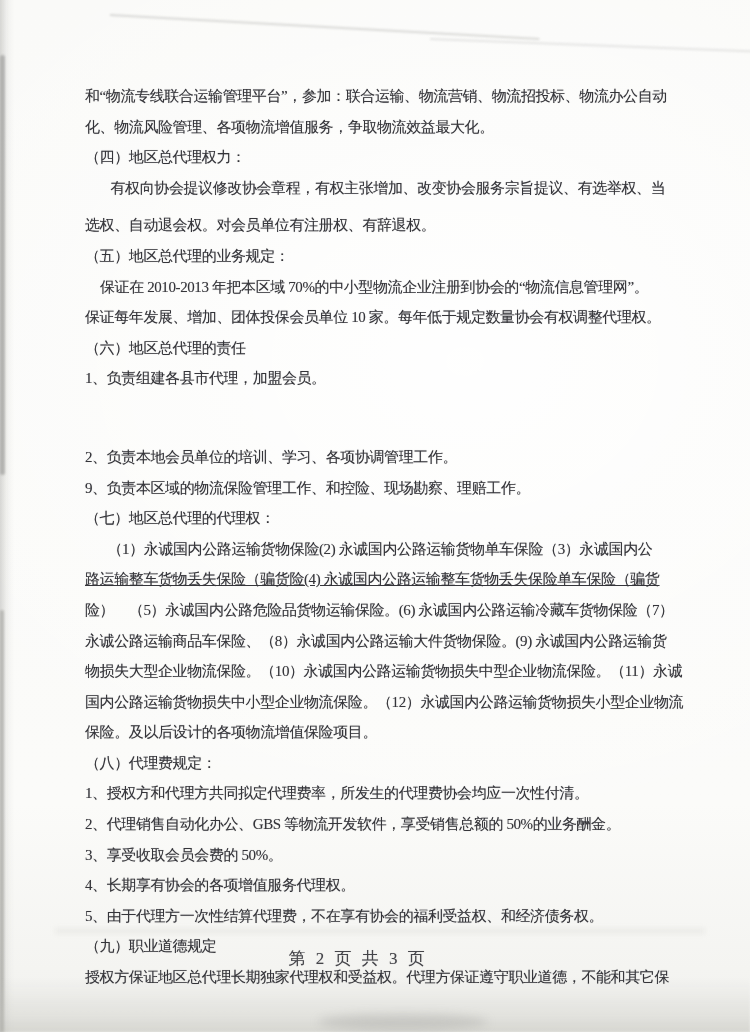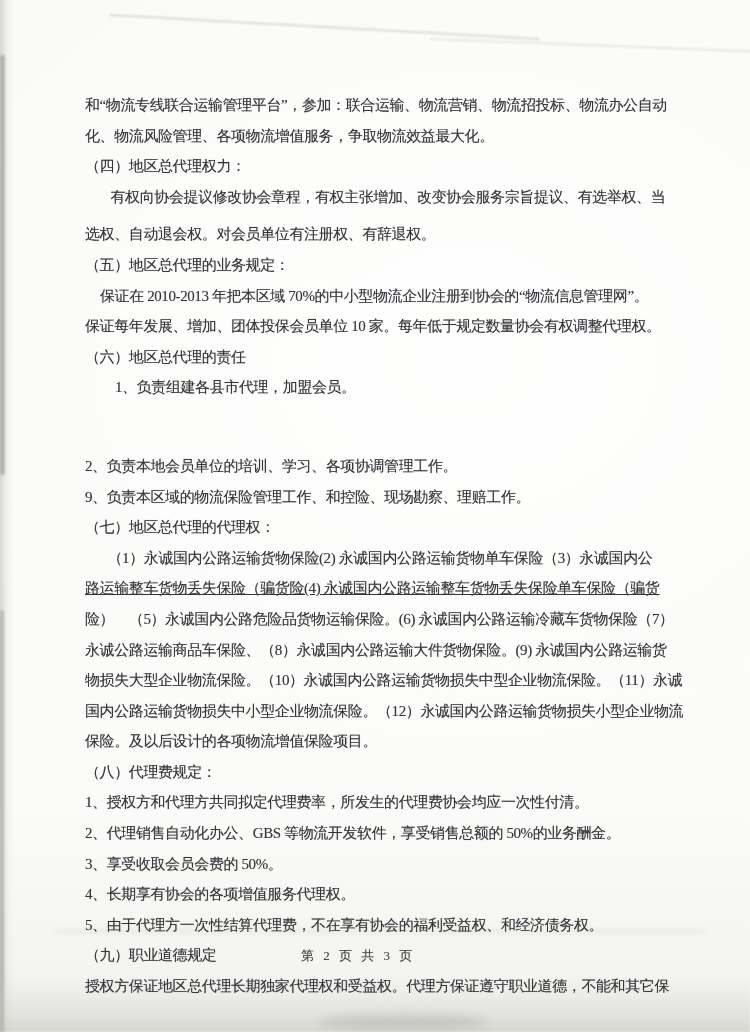--- a/index.html
+++ b/index.html
@@ -55,36 +55,36 @@
     background: rgba(150,150,145,0.30); border-radius: 50%;
     filter: blur(5px);
   }
   .footer-streak {
     position: absolute; left: 55px; top: 928px; width: 650px; height: 6px;
     background: rgba(205,205,200,0.22); filter: blur(2.5px);
   }
   
   .doc-body {
     position: absolute;
-    top: 90px; left: 85px; width: 618px;
+    top: 81px; left: 85px; width: 618px;
     font-size: 15px;
     line-height: 30.6px;
     letter-spacing: -0.4px;
     color: #35353a;
     text-shadow: 0 0 0.8px rgba(70,70,78,0.45);
   }
   .doc-body .line {
     white-space: pre;
     height: 30.6px;
   }
   .footer {
     position: absolute;
     top: 947px; left: 0; width: 716px;
     text-align: center;
-    font-size: 13px;
+    font-size: 17px;
     letter-spacing: 3px;
     color: #45454a;
     text-shadow: 0 0 0.8px rgba(70,70,78,0.4);
   }
 </style>
 </head>
 <body>
 
 <div class="page">
   <div class="edge-left"></div>
@@ -99,21 +99,21 @@
   <main class="doc-body" id="doc-body">
       <div class="line" style="text-indent: 0em;">和“物流专线联合运输管理平台”，参加：联合运输、物流营销、物流招投标、物流办公自动</div>
       <div class="line" style="text-indent: 0em;">化、物流风险管理、各项物流增值服务，争取物流效益最大化。</div>
       <div class="line" style="text-indent: 0em;">（四）地区总代理权力：</div>
       <div class="line" style="text-indent: 1.7em;">有权向协会提议修改协会章程，有权主张增加、改变协会服务宗旨提议、有选举权、当</div>
       <div class="line" style="text-indent: 0em; margin-top: 7px;">选权、自动退会权。对会员单位有注册权、有辞退权。</div>
       <div class="line" style="text-indent: 0em;">（五）地区总代理的业务规定：</div>
       <div class="line" style="text-indent: 1em;">保证在 2010-2013 年把本区域 70%的中小型物流企业注册到协会的“物流信息管理网”。</div>
       <div class="line" style="text-indent: 0em;">保证每年发展、增加、团体投保会员单位 10 家。每年低于规定数量协会有权调整代理权。</div>
       <div class="line" style="text-indent: 0em;">（六）地区总代理的责任</div>
-      <div class="line" style="text-indent: 0em; margin-left: 30px;">1、负责组建各县市代理，加盟会员。</div>
+      <div class="line" style="text-indent: 0em;">1、负责组建各县市代理，加盟会员。</div>
       <div class="line" style="text-indent: 0em; margin-top: 48px;">2、负责本地会员单位的培训、学习、各项协调管理工作。</div>
       <div class="line" style="text-indent: 0em;">9、负责本区域的物流保险管理工作、和控险、现场勘察、理赔工作。</div>
       <div class="line" style="text-indent: 0em;">（七）地区总代理的代理权：</div>
       <div class="line" style="text-indent: 1.5em;">（1）永诚国内公路运输货物保险(2) 永诚国内公路运输货物单车保险（3）永诚国内公</div>
       <div class="line" style="text-indent: 0em; text-decoration: underline;">路运输整车货物丢失保险（骗货险(4) 永诚国内公路运输整车货物丢失保险单车保险（骗货</div>
       <div class="line" style="text-indent: 0em;">险）　（5）永诚国内公路危险品货物运输保险。(6) 永诚国内公路运输冷藏车货物保险（7）</div>
       <div class="line" style="text-indent: 0em;">永诚公路运输商品车保险、（8）永诚国内公路运输大件货物保险。(9) 永诚国内公路运输货</div>
       <div class="line" style="text-indent: 0em;">物损失大型企业物流保险。（10）永诚国内公路运输货物损失中型企业物流保险。（11）永诚</div>
       <div class="line" style="text-indent: 0em;">国内公路运输货物损失中小型企业物流保险。（12）永诚国内公路运输货物损失小型企业物流</div>
       <div class="line" style="text-indent: 0em;">保险。及以后设计的各项物流增值保险项目。</div>

